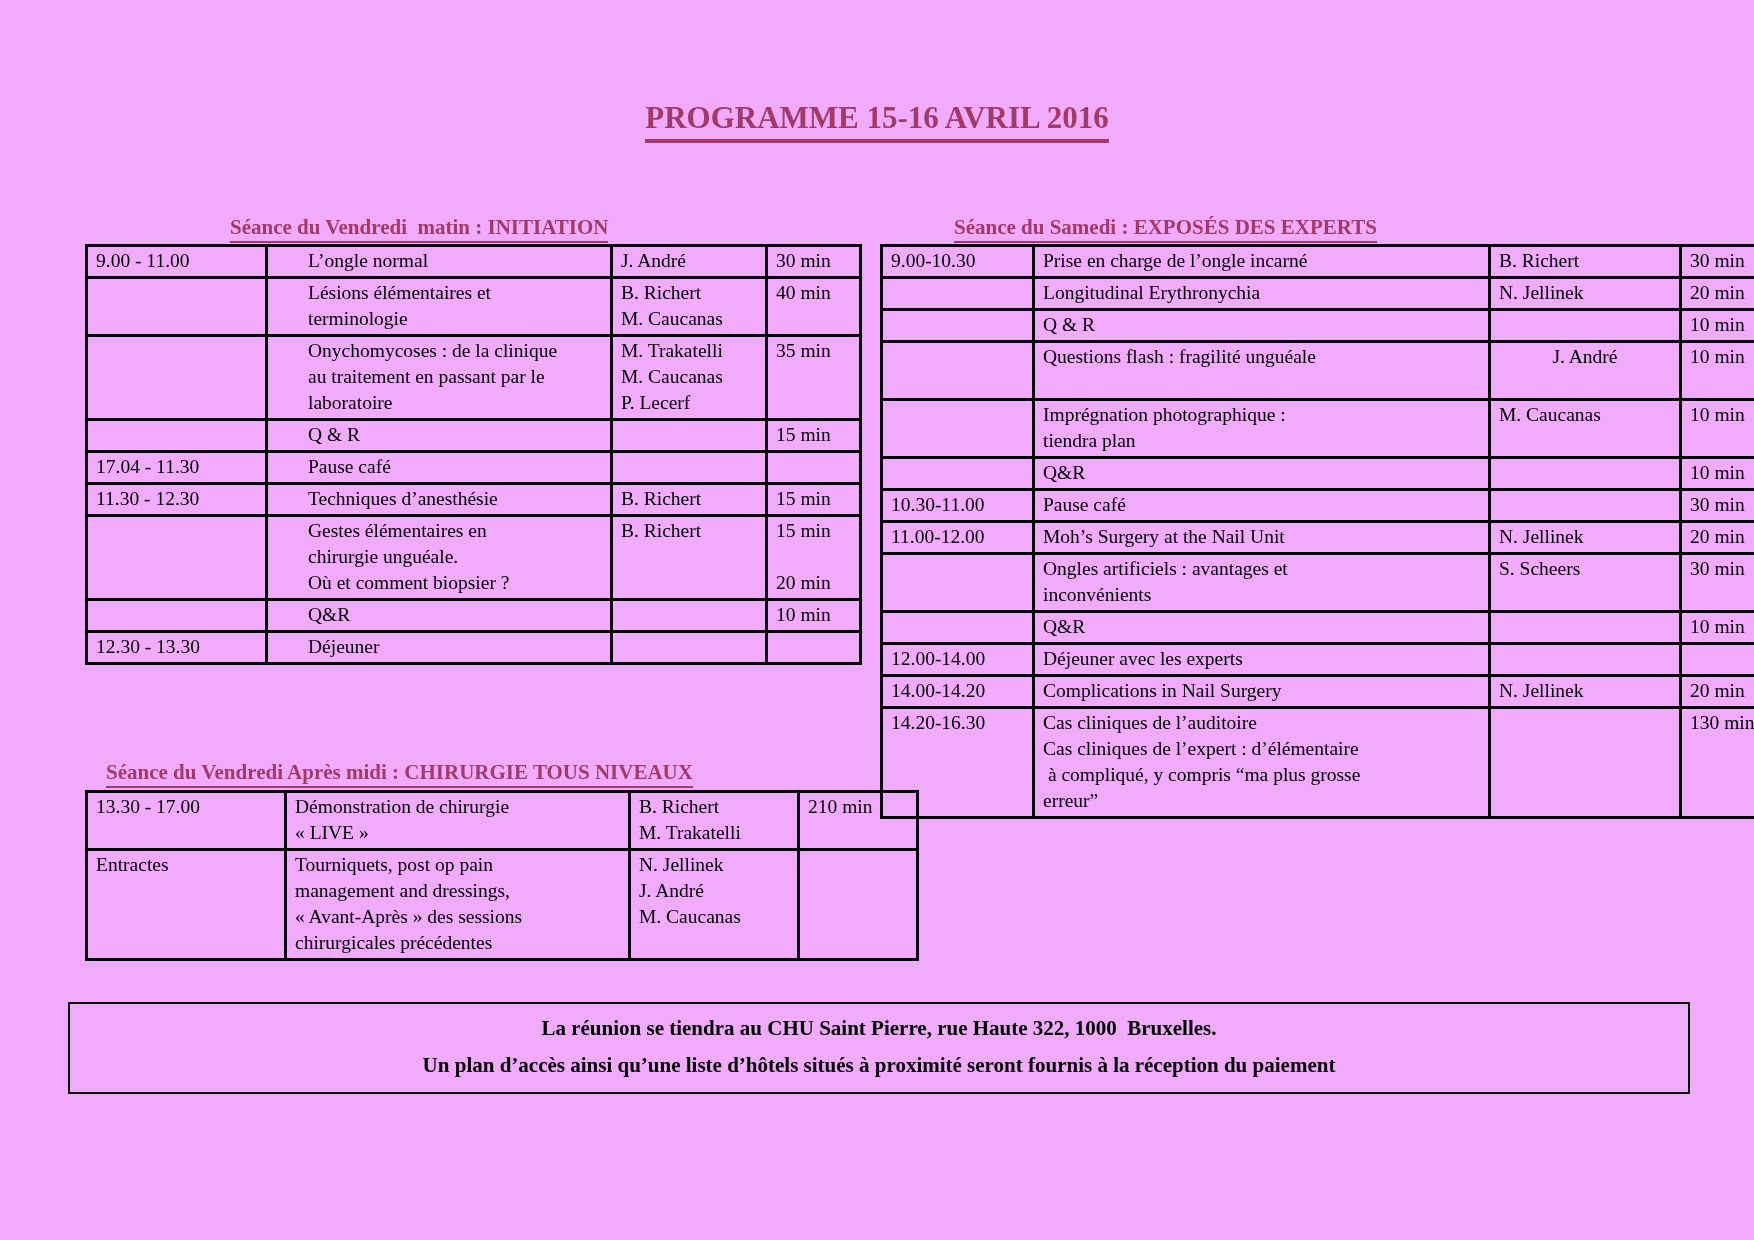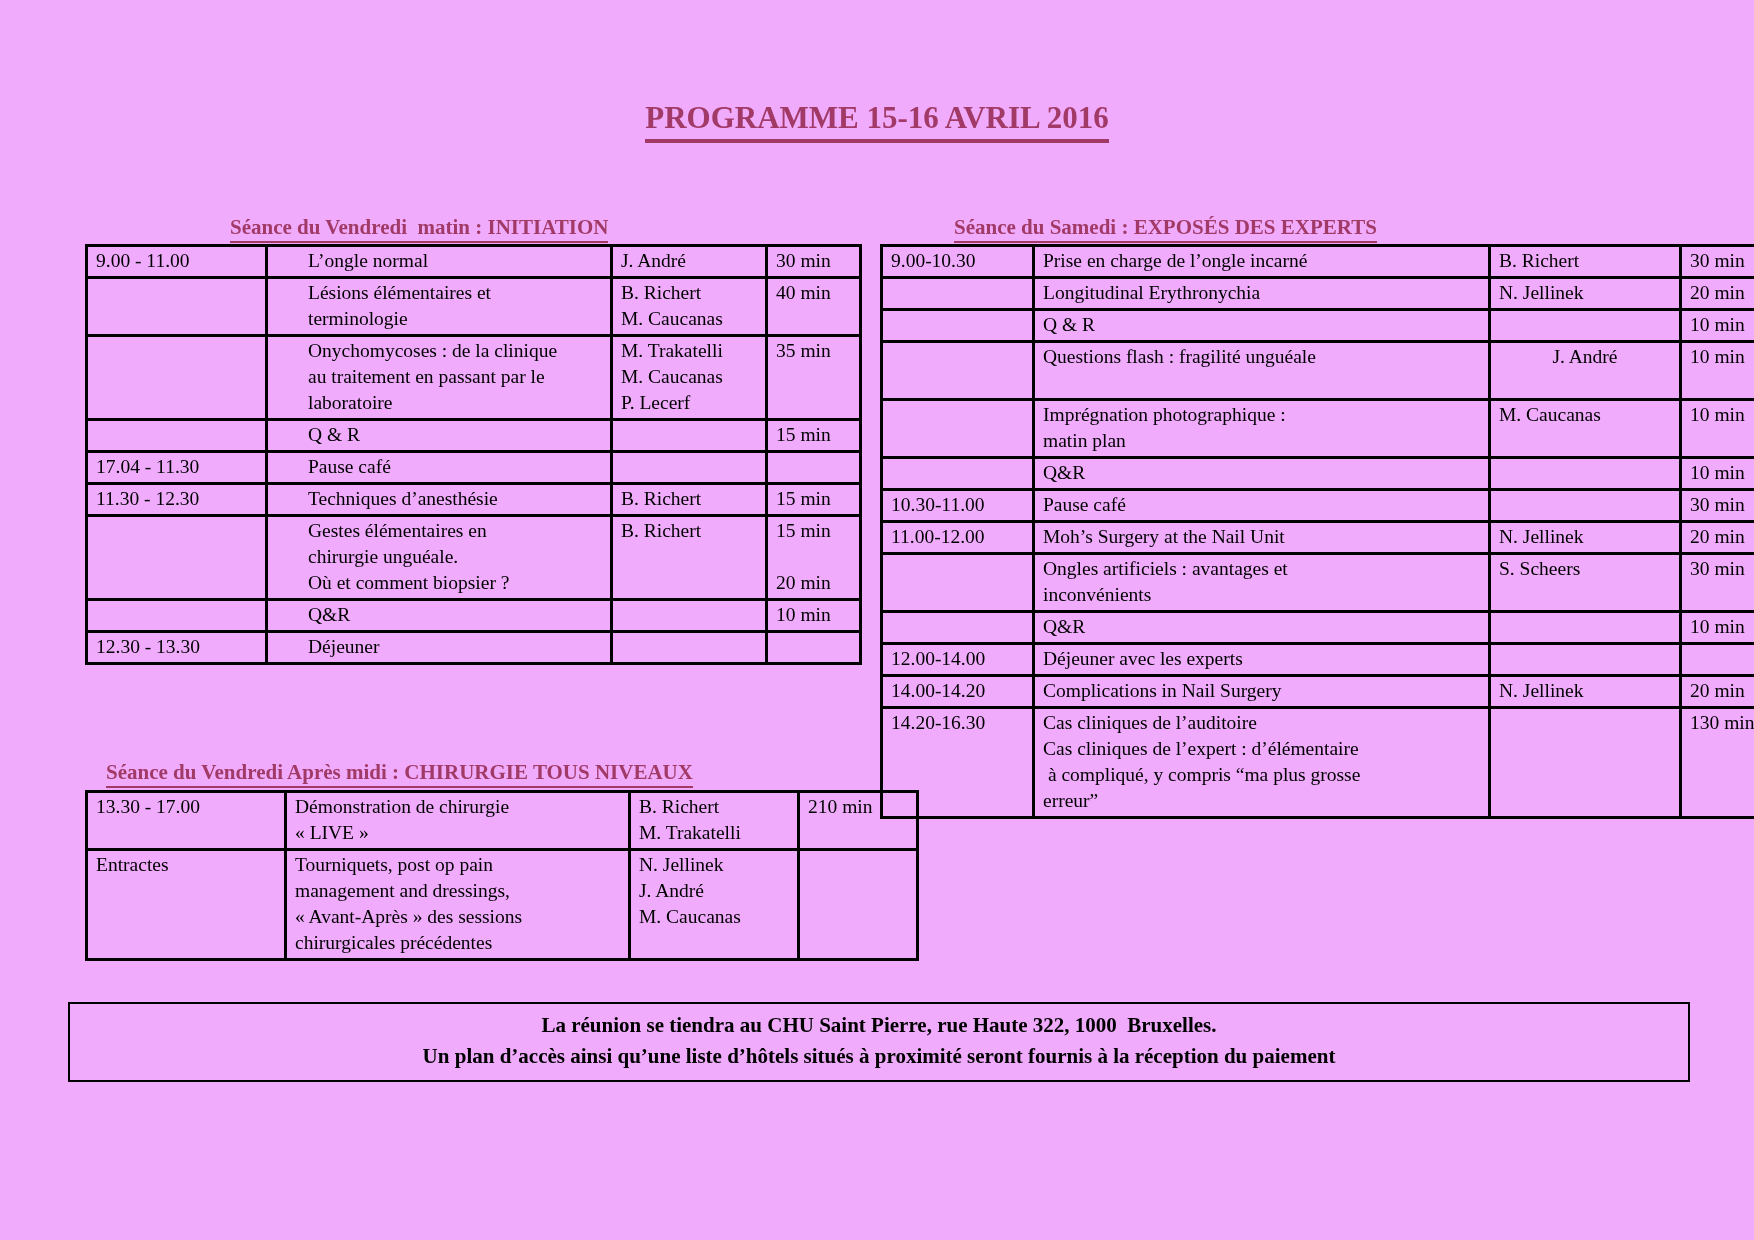--- a/index.html
+++ b/index.html
@@ -78,21 +78,21 @@
 
   .footer-note{
     position:absolute;
     top:1002px; left:68px;
     width:1602px;
     border:2px solid #000000;
     padding:6px 8px 8px 8px;
     text-align:center;
     font-weight:bold;
     font-size:21px;
-    line-height:31px;
+    line-height:37px;
     white-space:pre-line;
   }
 </style>
 </head>
 <body>
 
 <div class="page">
 
   <div class="doc-title">
     <span>PROGRAMME 15-16 AVRIL 2016</span>
@@ -202,21 +202,21 @@
         <tr>
           <td class="col-time"></td>
           <td class="col-topic">Questions flash : fragilité unguéale
 &nbsp;</td>
           <td class="col-speakers center">J. André</td>
           <td class="col-duration">10 min</td>
         </tr>
         <tr>
           <td class="col-time"></td>
           <td class="col-topic">Imprégnation photographique :
-matin plan</td>
+tiendra plan</td>
           <td class="col-speakers">M. Caucanas</td>
           <td class="col-duration">10 min</td>
         </tr>
         <tr>
           <td class="col-time"></td>
           <td class="col-topic">Q&amp;R</td>
           <td class="col-speakers"></td>
           <td class="col-duration">10 min</td>
         </tr>
         <tr>

